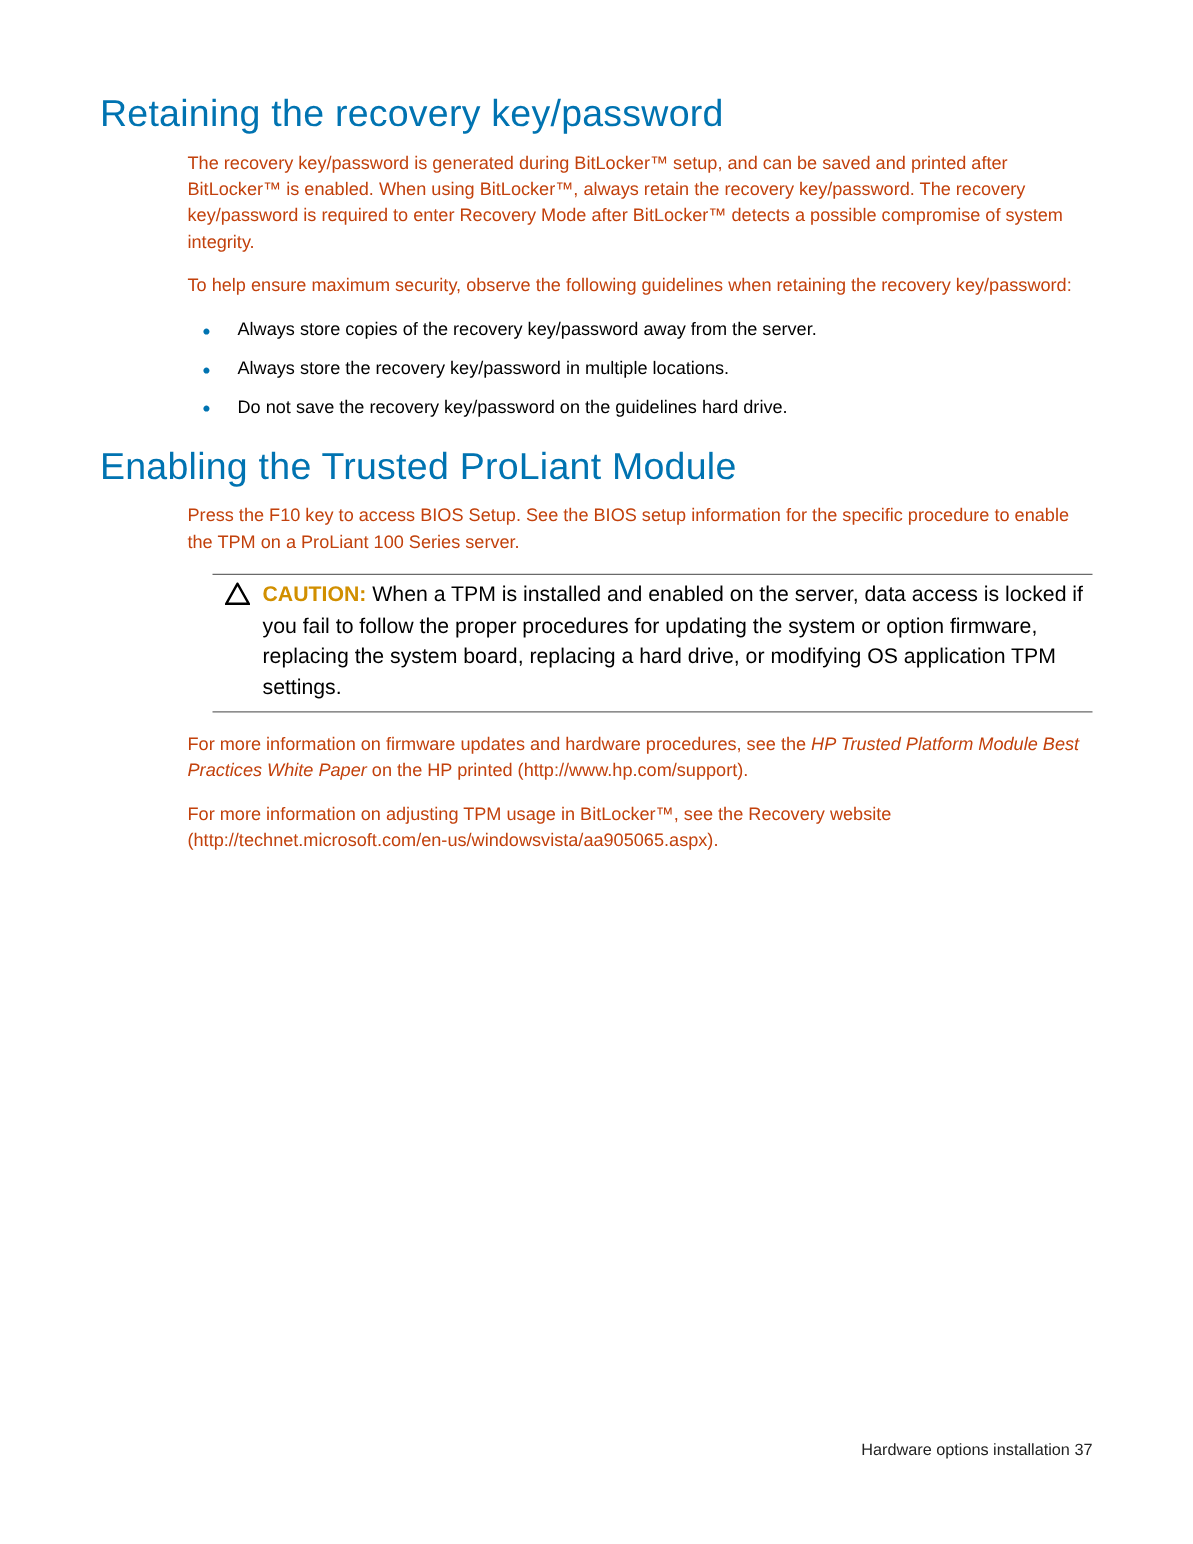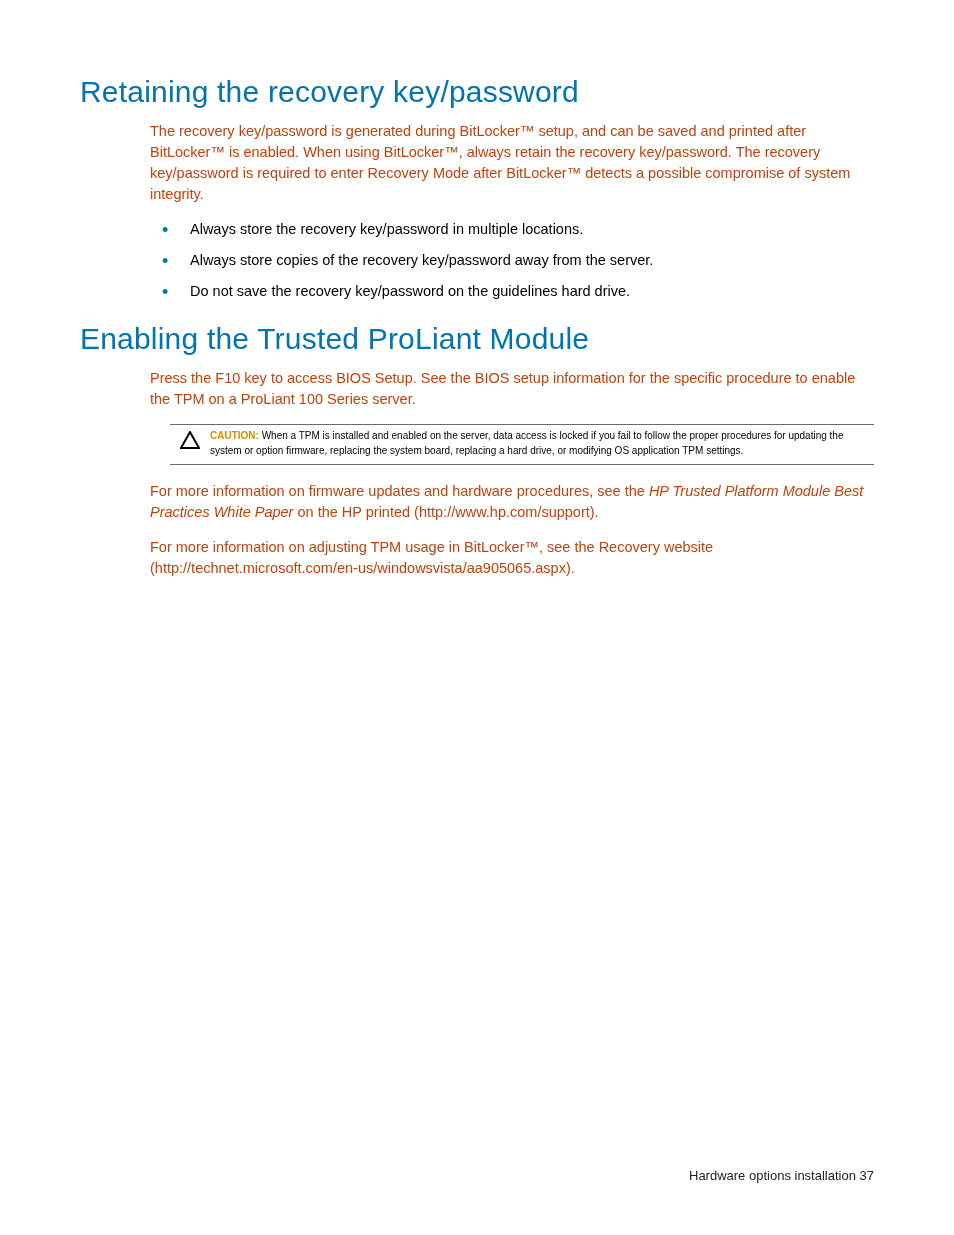--- a/index.html
+++ b/index.html
@@ -68,50 +68,51 @@
   .caution-icon {
     width: 40px;
     flex: 0 0 40px;
     display: flex;
     align-items: flex-start;
     justify-content: center;
     padding-top: 2px;
   }
   .caution-text {
     flex: 1;
-    font-size: 10px;
+    font-size: 17px;
     line-height: 1.45;
   }
   .caution-label {
     color: #d18f00;
     font-weight: bold;
   }
   .italic {
     font-style: italic;
   }
   .footer {
     position: absolute;
-    bottom: 52px;
+    bottom: 68px;
     right: 80px;
     font-size: 13px;
     color: #222;
   }
 </style>
 </head>
 <body>
 
 <div class="page">
 
   <h2 class="section-heading">Retaining the recovery key/password</h2>
 
   <div class="body-block">
     <p>The recovery key/password is generated during BitLocker™ setup, and can be saved and printed after BitLocker™ is enabled. When using BitLocker™, always retain the recovery key/password. The recovery key/password is required to enter Recovery Mode after BitLocker™ detects a possible compromise of system integrity.</p>
+    <p>To help ensure maximum security, observe the following guidelines when retaining the recovery key/password:</p>
     <ul class="bullets">
+      <li>Always store copies of the recovery key/password away from the server.</li>
       <li>Always store the recovery key/password in multiple locations.</li>
-      <li>Always store copies of the recovery key/password away from the server.</li>
       <li>Do not save the recovery key/password on the guidelines hard drive.</li>
     </ul>
   </div>
 
   <h2 class="section-heading">Enabling the Trusted ProLiant Module</h2>
 
   <div class="body-block">
     <p>Press the F10 key to access BIOS Setup. See the BIOS setup information for the specific procedure to enable the TPM on a ProLiant 100 Series server.</p>
 
     <div class="caution-table">

